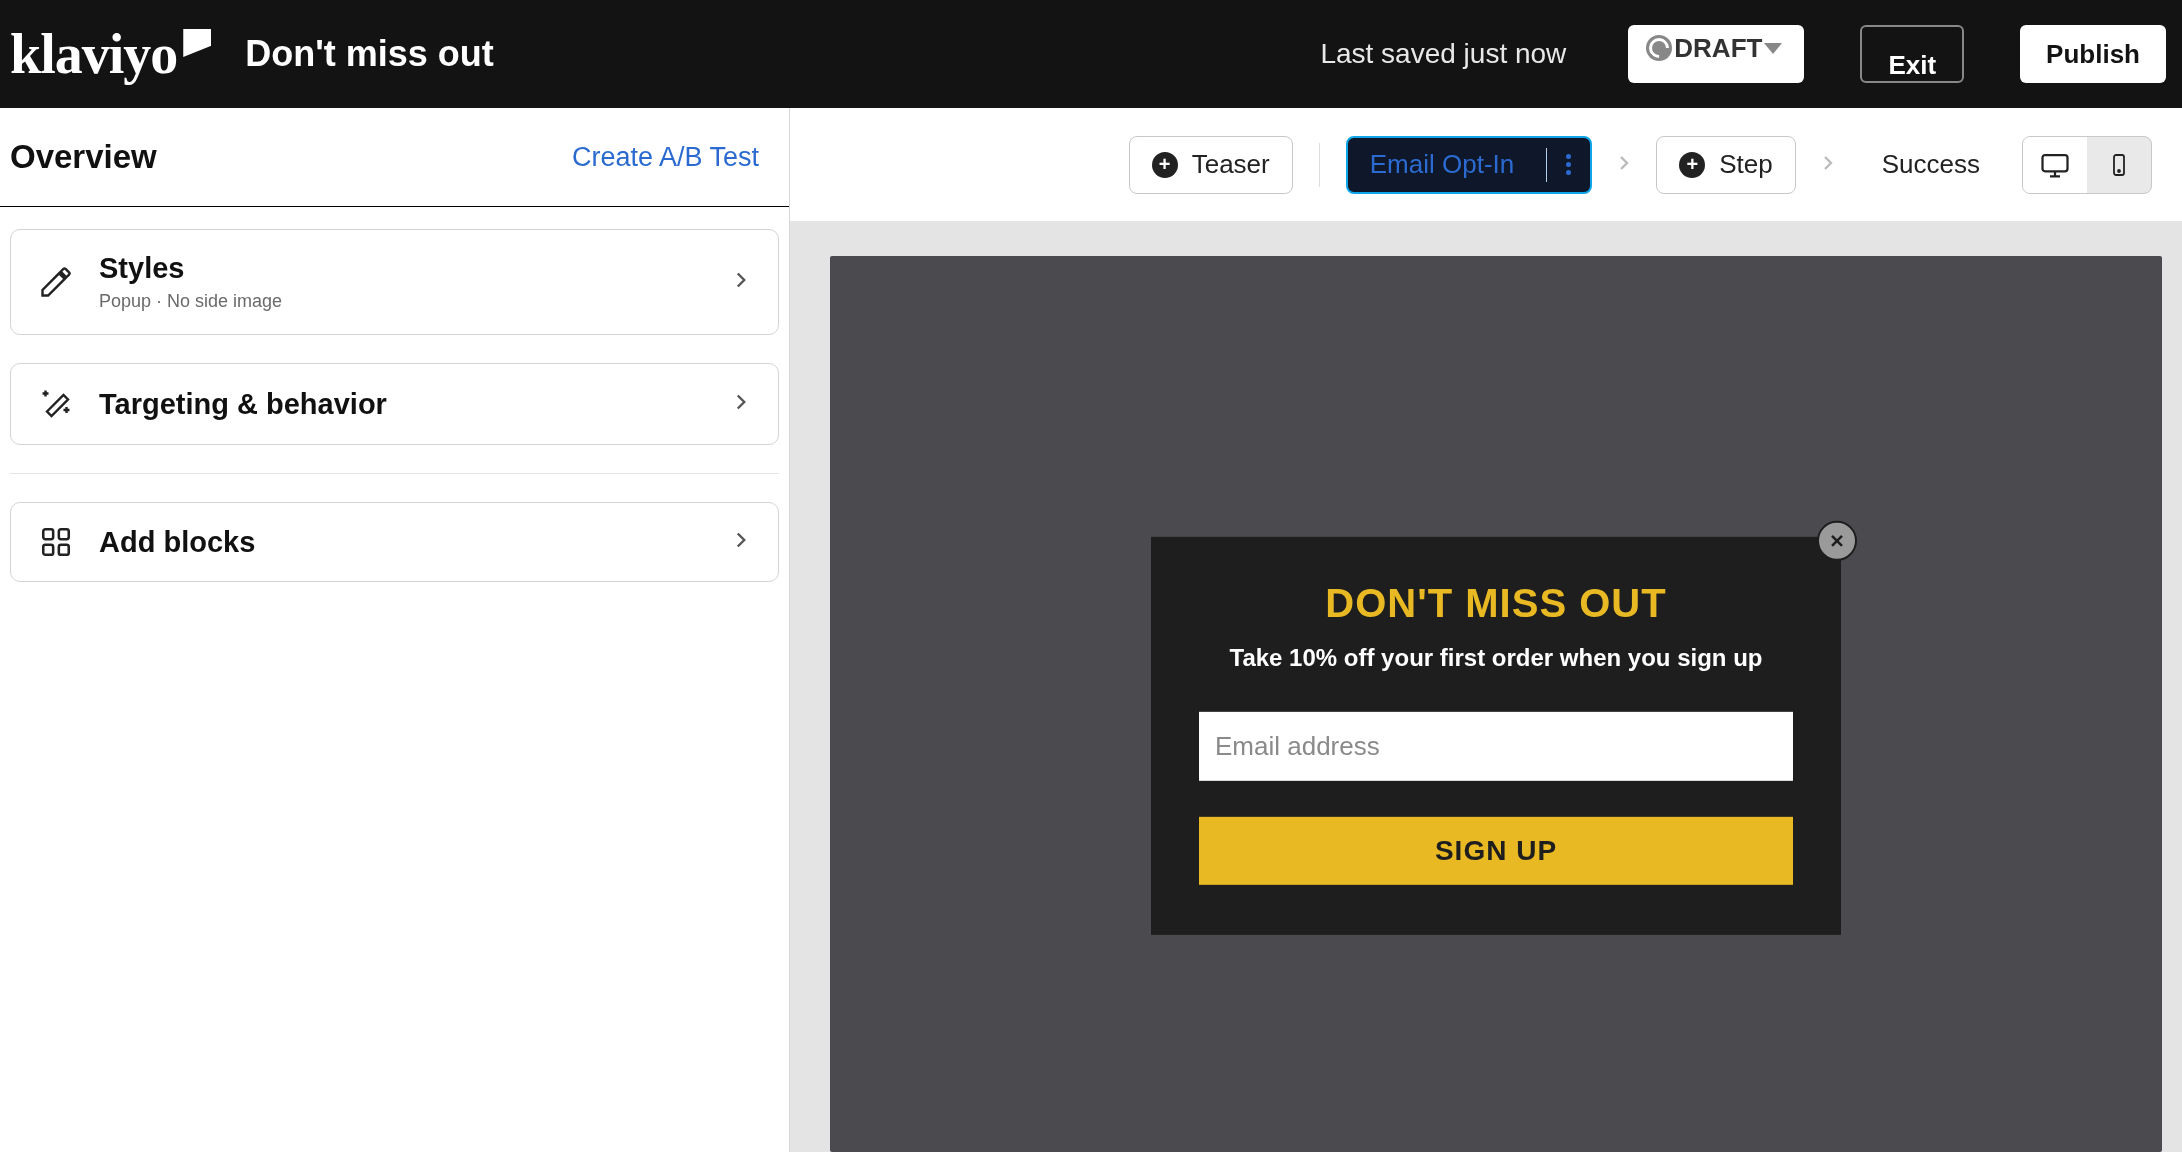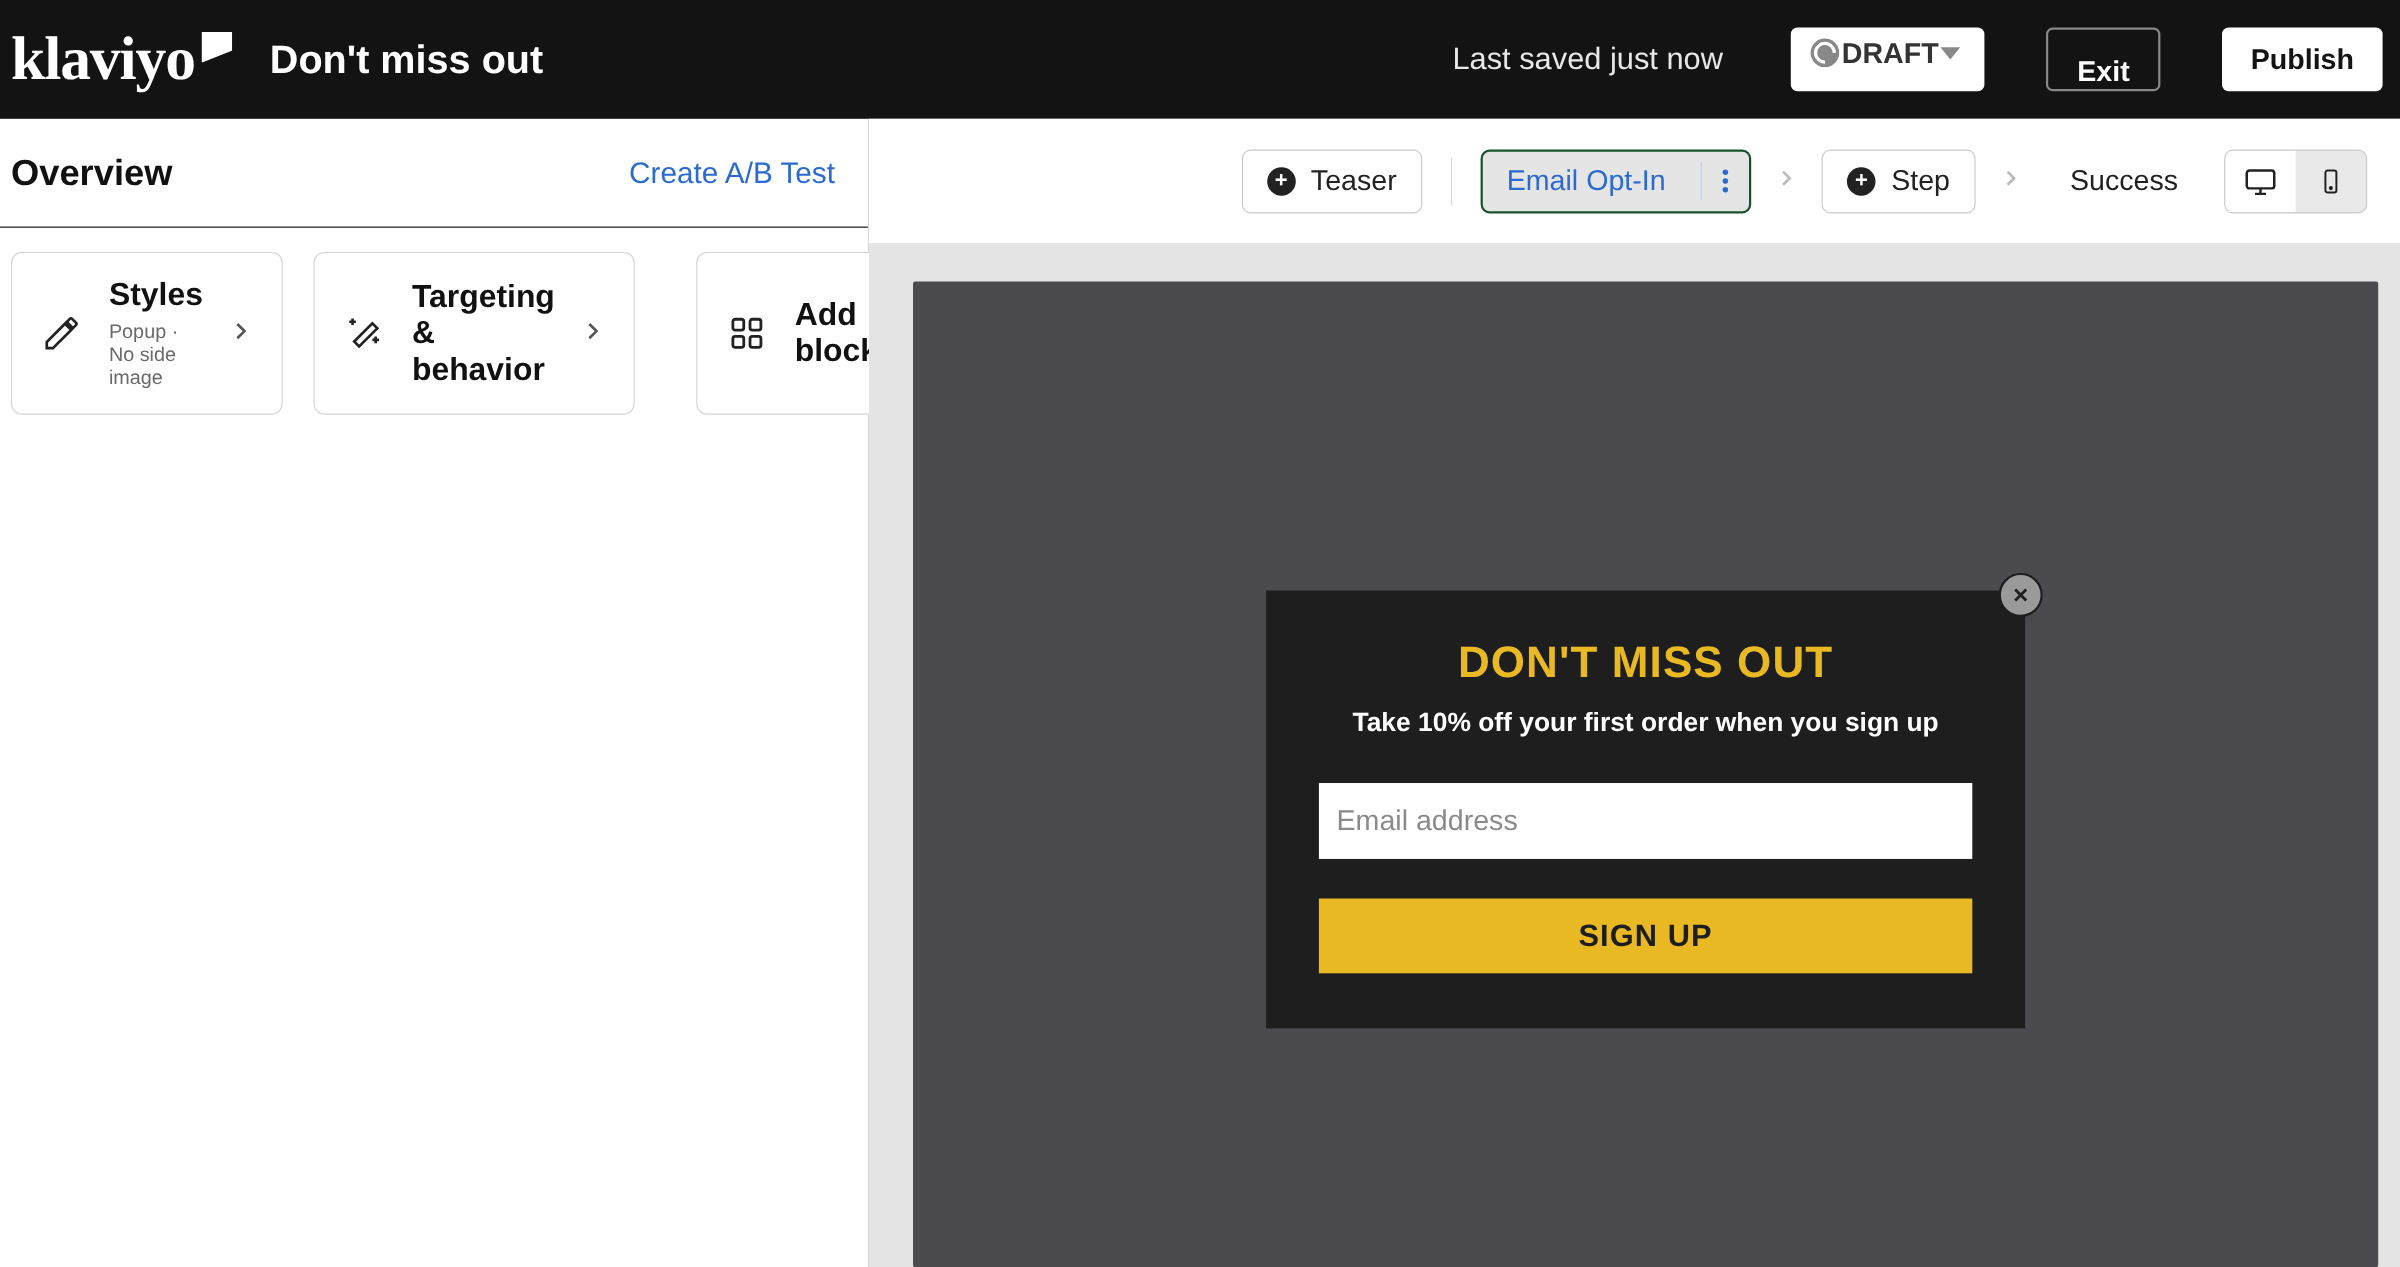--- a/index.html
+++ b/index.html
@@ -60,21 +60,21 @@
   .sidebar {
     width:790px; border-right:1px solid #d7d7d7; padding:0;
   }
   .sidebar-header{
     display:flex; align-items:center; justify-content:space-between;
     padding:30px 30px 30px 10px;
     border-bottom:1px solid #000000;
   }
   .sidebar-header h2{ font-size:33px; font-weight:700; color:#111;}
   .ab-link{ color:#2b6bd1; font-size:27px; font-weight:500; cursor:pointer;}
-  .cards { padding:22px 10px 0 10px; display:flex; flex-direction:row; gap:28px;}
+  .cards { padding:22px 10px 0 10px; display:flex; flex-direction:column; gap:28px;}
   .card {
     border:1px solid #d4d4d4; border-radius:10px;
     display:flex; align-items:center; padding:22px 24px;
     gap:22px; cursor:pointer; background:#fff;
   }
   .card-icon { width:42px; display:flex; align-items:center; justify-content:center; color:#222;}
   .card-body { flex:1; }
   .card-title { font-size:29px; font-weight:700; color:#111; }
   .card-sub { font-size:18px; color:#6a6a6a; margin-top:6px;}
   .card-chevron { color:#555; }
@@ -86,21 +86,21 @@
     height:114px; display:flex; align-items:center; padding:0 30px; gap:20px;
     border-bottom:1px solid #e5e5e5; background:#fff;
   }
   .steps-spacer-left{ flex:1; }
   .step-btn {
     display:inline-flex; align-items:center; gap:14px;
     border:1px solid #c8c8c8; border-radius:8px;
     height:58px; padding:0 22px; font-size:26px; color:#222; background:#fff; cursor:pointer;
   }
   .step-btn.active {
-    border:2px solid #14532d; color:#2b6bd1; background:#e5e5e5;
+    border:2px solid #0ea5e9; color:#2b6bd1; background:#0f172a;
     padding-right:14px;
   }
   .step-btn.active .vmenu{
      width:30px; display:flex; flex-direction:column; align-items:center; gap:3px;
      margin-left:18px; padding-left:14px; border-left:1px solid #b7cdea; height:34px; justify-content:center;
    }
   .step-btn.active .vmenu span{width:5px;height:5px;background:#2b6bd1;border-radius:50%;}
   .plus-circle{
     width:26px;height:26px;border-radius:50%;background:#222;color:#fff;
     display:flex;align-items:center;justify-content:center;font-size:20px;font-weight:700;

